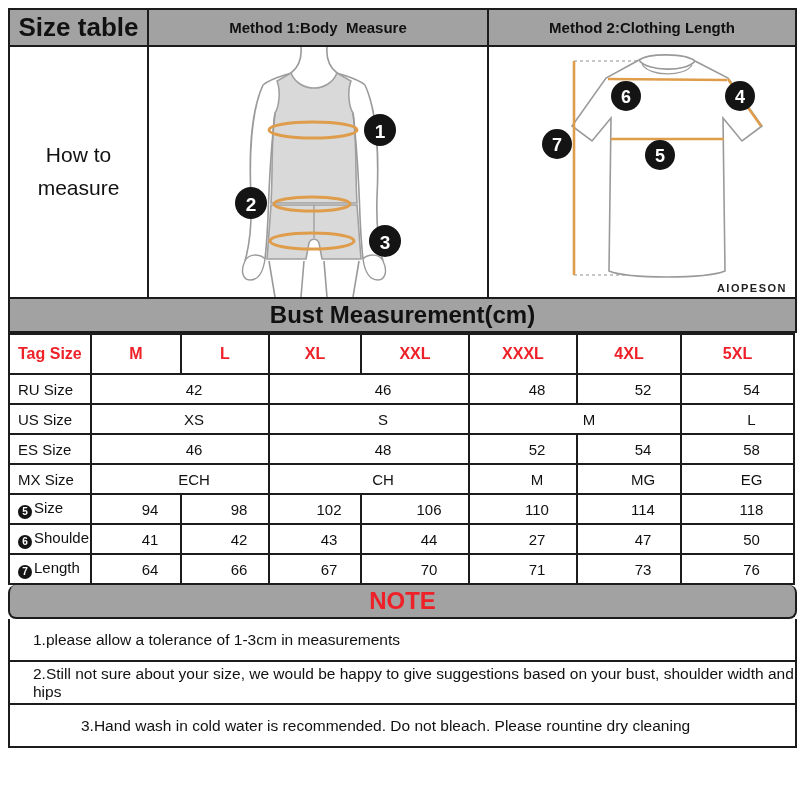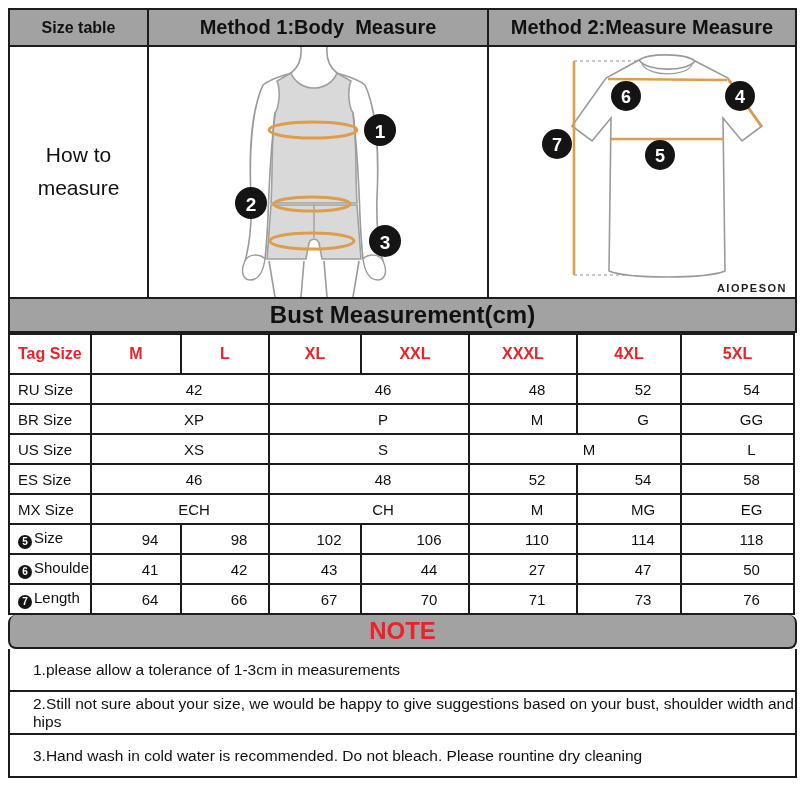--- a/index.html
+++ b/index.html
@@ -10,23 +10,23 @@
   }
   .sheet{position:absolute;left:8px;top:8px;width:789px;}
 
   
   .top{display:grid;grid-template-columns:139px 340px 306px;border:2px solid #1c1c1c;}
   .col{border-right:2px solid #1c1c1c;}
   .col:last-child{border-right:none;}
   .hcell{
     height:35px;background:#a2a2a2;border-bottom:2px solid #1c1c1c;
     display:flex;align-items:center;justify-content:center;
-    font-weight:bold;font-size:20px;letter-spacing:0px;white-space:pre;
-  }
-  .hcell.big{font-size:16px;}
+    font-weight:bold;font-size:15px;letter-spacing:0px;white-space:pre;
+  }
+  .hcell.big{font-size:26px;}
   .bcell{height:250px;position:relative;overflow:hidden;background:#fff;}
   .how{
     display:flex;align-items:center;justify-content:center;text-align:center;
     font-size:21px;line-height:1.55;padding:0 14px;box-sizing:border-box;height:250px;
   }
 
   
   .band{
     background:#a2a2a2;border:2px solid #1c1c1c;border-top:none;
     height:32px;display:flex;align-items:center;justify-content:center;
@@ -48,21 +48,21 @@
     background:#141414;color:#fff;font-size:10px;line-height:14px;
     text-align:center;font-weight:bold;margin-right:2px;vertical-align:-2px;
   }
 
   
   .notes{border:2px solid #1c1c1c;border-top:none;}
   .note-item{
     height:41px;display:flex;align-items:center;padding-left:23px;
     font-size:15.5px;border-bottom:2px solid #1c1c1c;background:#fff;
   }
-  .note-item:last-child{border-bottom:none;}
+  .note-item:last-child{border-bottom:none;margin-left:48px;}
 
   svg{display:block;}
 </style>
 </head>
 <body>
 
 <div class="sheet">
 
   <div class="top">
 
@@ -114,21 +114,21 @@
           </g>
           <g>
             <circle cx="236" cy="194" r="16" fill="#141414"></circle>
             <text x="236" y="195" text-anchor="middle" dominant-baseline="central" fill="#ffffff" font-size="19" font-weight="bold">3</text>
           </g>
         </svg>
       </div>
     </div>
 
     <div class="col">
-      <div class="hcell">Method 2:Measure Measure</div>
+      <div class="hcell">Method 2:Clothing Length</div>
       <div class="bcell">
         <svg width="306" height="250" viewBox="0 0 306 250">
 
           <path d="M85 14 L150 14" stroke="#b5b5b5" stroke-width="1.4" stroke-dasharray="3 3" fill="none"></path>
           <path d="M85 228 L162 228" stroke="#b5b5b5" stroke-width="1.4" stroke-dasharray="3 3" fill="none"></path>
 
           <path d="M150 13 C160 6 196 6 206 14 L239 31 L273 79 L253 94 L234 71 L236 224 C216 232 140 232 120 224 L122 71 L103 94 L83 79 L117 31 Z" fill="#ffffff" stroke="#9a9a9a" stroke-width="1.6"></path>
 
           <path d="M150 13 C158 25 198 25 206 14" fill="none" stroke="#9a9a9a" stroke-width="1.6"></path>
           <path d="M153 17 C160 30 196 30 203 18" fill="none" stroke="#9a9a9a" stroke-width="1.2"></path>
@@ -187,28 +187,20 @@
       </tr>
       <tr class="datarow">
         <td class="lbl">RU Size</td>
         <td colspan="2">42</td>
         <td colspan="2">46</td>
         <td>48</td>
         <td>52</td>
         <td>54</td>
       </tr>
       <tr class="datarow">
-        <td class="lbl">BR Size</td>
-        <td colspan="2">XP</td>
-        <td colspan="2">P</td>
-        <td>M</td>
-        <td>G</td>
-        <td>GG</td>
-      </tr>
-      <tr class="datarow">
         <td class="lbl">US Size</td>
         <td colspan="2">XS</td>
         <td colspan="2">S</td>
         <td colspan="2">M</td>
         <td>L</td>
       </tr>
       <tr class="datarow">
         <td class="lbl">ES Size</td>
         <td colspan="2">46</td>
         <td colspan="2">48</td>

